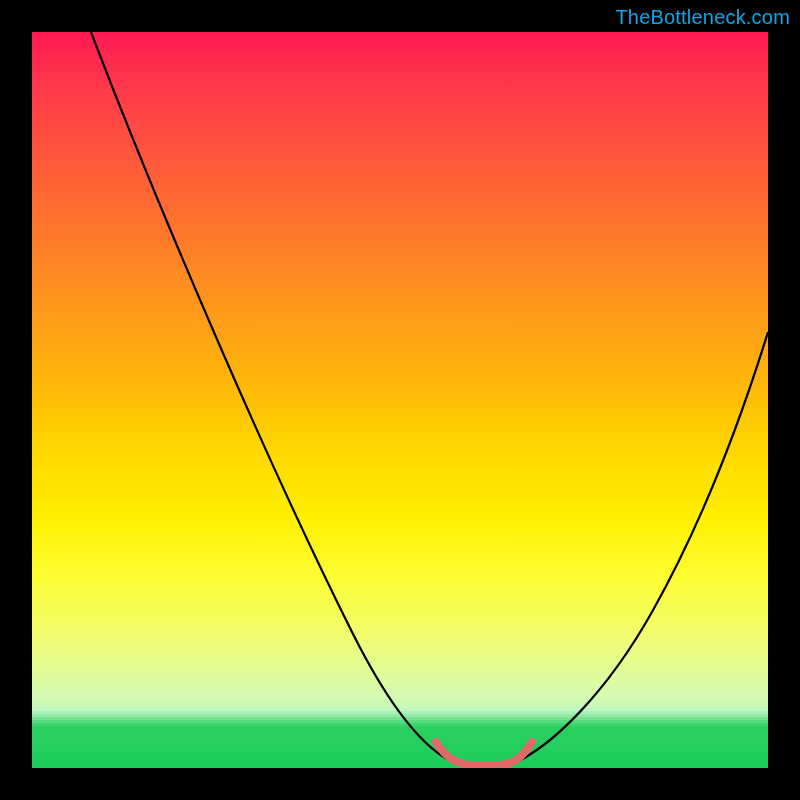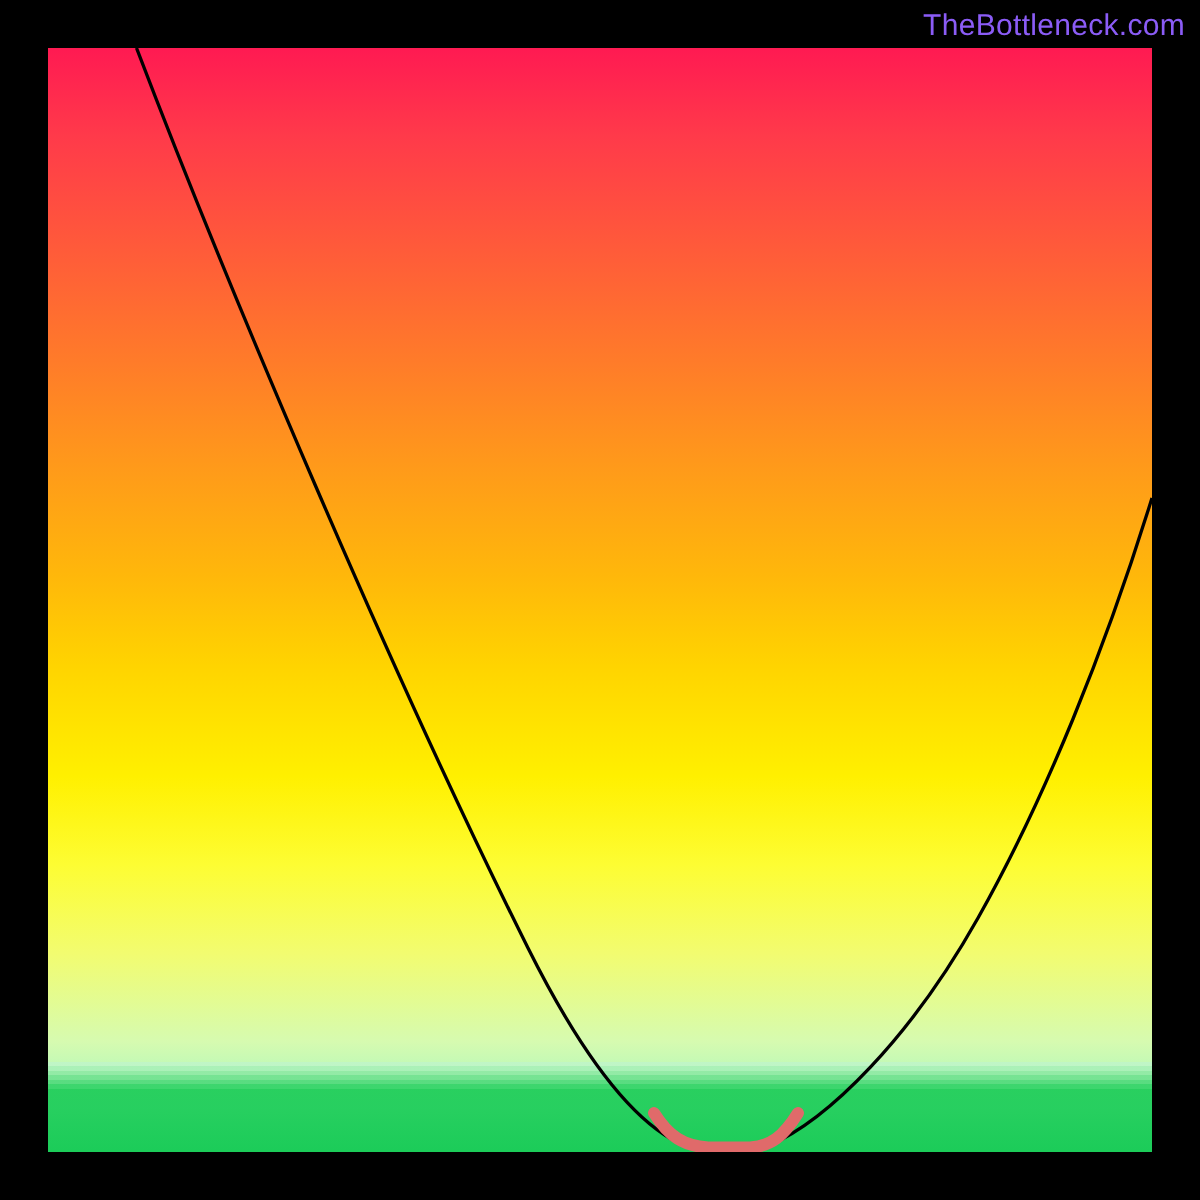--- a/index.html
+++ b/index.html
@@ -59,21 +59,21 @@
     inset: 0;
     width: 100%;
     height: 100%;
   }
   .watermark {
     position: absolute;
     top: 6px;
     right: 10px;
     font-family: Arial, Helvetica, sans-serif;
     font-size: 20px;
-    color: #8b5cf6;
+    color: #0ea5e9;
     letter-spacing: 0.2px;
     user-select: none;
   }
 </style>
 </head>
 <body>
 
 <div class="frame">
   <div class="plot-area">
     <div class="gradient-bg"></div>

